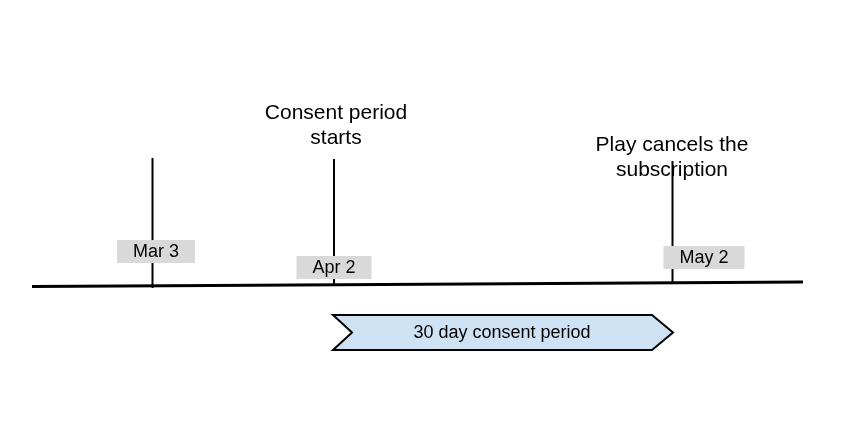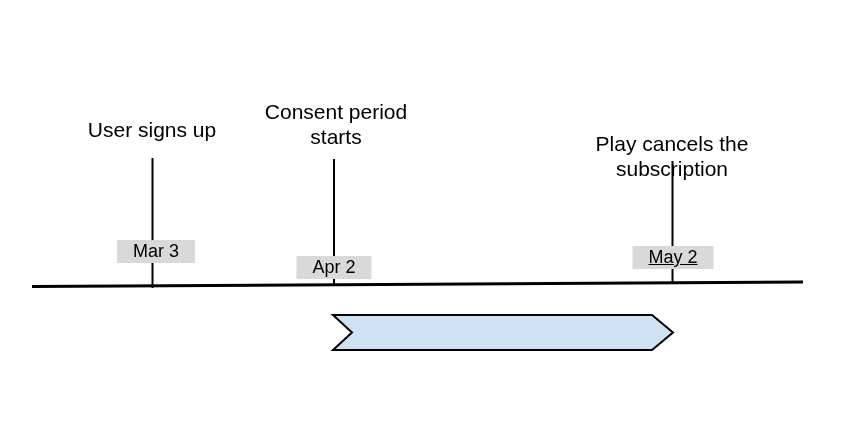--- a/index.html
+++ b/index.html
@@ -64,26 +64,26 @@
 
     <line x1="32" y1="286.5" x2="803" y2="282" stroke="#000000" stroke-width="3"></line>
 
     <line x1="152.5" y1="158" x2="152.5" y2="288" stroke="#000000" stroke-width="2"></line>
     <line x1="334" y1="159" x2="334" y2="286" stroke="#000000" stroke-width="2"></line>
     <line x1="672.5" y1="161" x2="672.5" y2="284" stroke="#000000" stroke-width="2"></line>
 
     <polygon points="333,315 652,315 673,332.5 652,350 333,350 352,332.5" fill="#cfe2f3" stroke="#000000" stroke-width="2" stroke-linejoin="miter"></polygon>
   </svg>
 
-  <div class="event-label" style="left:152px; top:117px; width:170px;">User signs up</div>
 
   <div class="event-label" style="left:336px; top:99px; width:150px;">Consent period starts</div>
 
   <div class="event-label" style="left:672px; top:103px; width:160px;margin-top:28px;">Play cancels the subscription</div>
 
   <div class="date-badge" style="left:156px; top:240px;">Mar 3</div>
 
   <div class="date-badge" style="left:334px; top:256px;">Apr 2</div>
 
-  <div class="date-badge" style="left:673px; top:246px;text-decoration:underline;">May 2</div>
+  <div class="date-badge" style="left:704px; top:246px;">May 2</div>
 
+  <div class="banner-text">30 day consent period</div>
 
 </div>
 
 </body></html>

